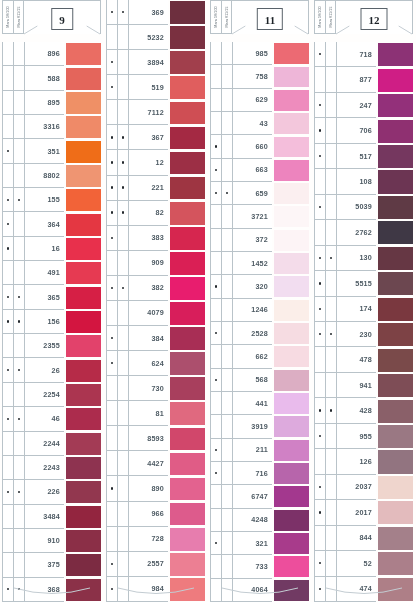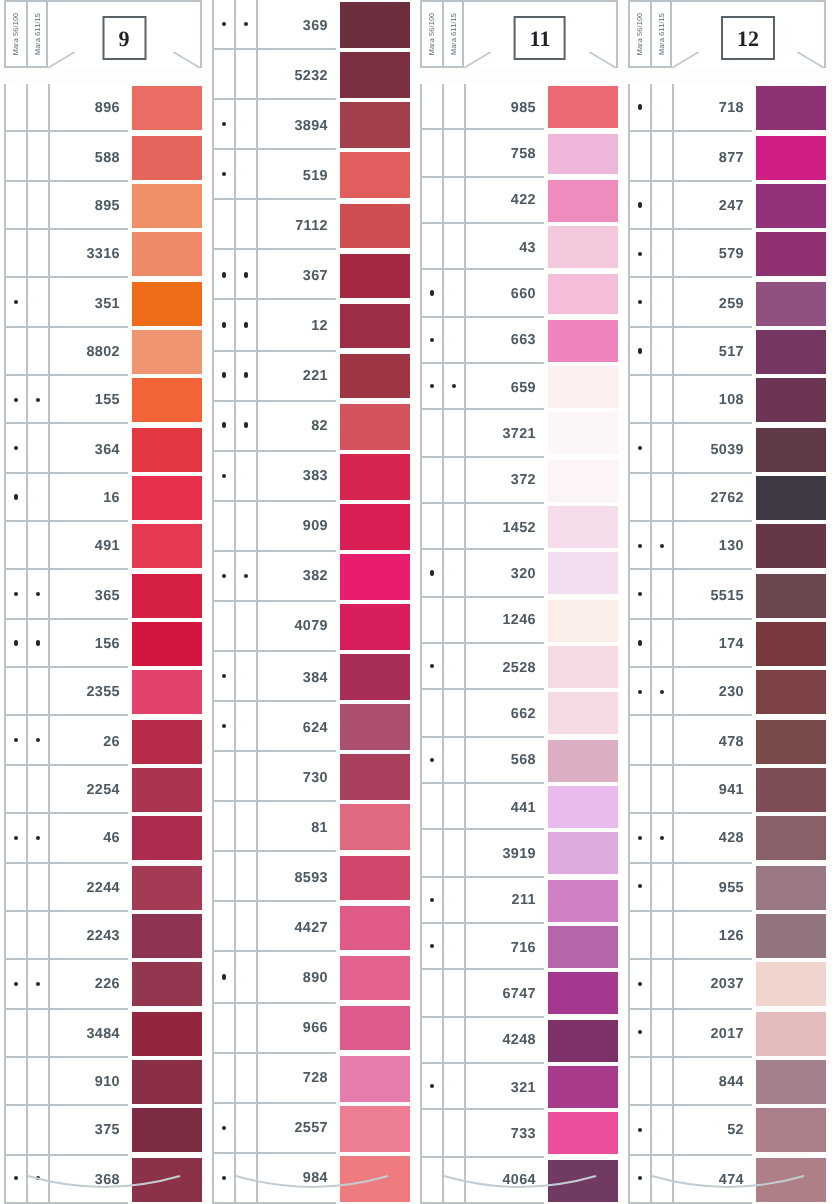--- a/index.html
+++ b/index.html
@@ -783,21 +783,21 @@
             </div>
           </div>
           <div class="row">
             <div class="dot">
               <i class="off"></i>
             </div>
             <div class="dot d2">
               <i class="off"></i>
             </div>
             <div class="numcell">
-              <span>422</span>
+              <span>629</span>
             </div>
             <div class="swcell">
               <div class="sw" style="background: rgb(238, 140, 189);"></div>
             </div>
           </div>
           <div class="row">
             <div class="dot">
               <i class="off"></i>
             </div>
             <div class="dot d2">
@@ -1158,38 +1158,24 @@
             </div>
           </div>
           <div class="row">
             <div class="dot">
               <i></i>
             </div>
             <div class="dot d2">
               <i class="off"></i>
             </div>
             <div class="numcell">
-              <span>579</span>
+              <span>706</span>
             </div>
             <div class="swcell">
               <div class="sw" style="background: rgb(143, 48, 113);"></div>
-            </div>
-          </div>
-          <div class="row">
-            <div class="dot">
-              <i></i>
-            </div>
-            <div class="dot d2">
-              <i class="off"></i>
-            </div>
-            <div class="numcell">
-              <span>259</span>
-            </div>
-            <div class="swcell">
-              <div class="sw" style="background: rgb(142, 81, 128);"></div>
             </div>
           </div>
           <div class="row">
             <div class="dot">
               <i></i>
             </div>
             <div class="dot d2">
               <i class="off"></i>
             </div>
             <div class="numcell">

